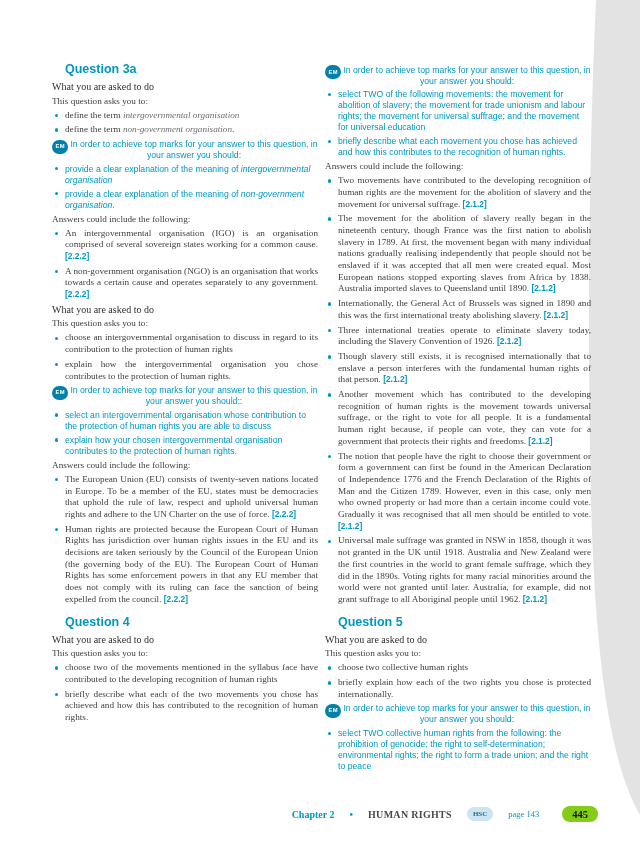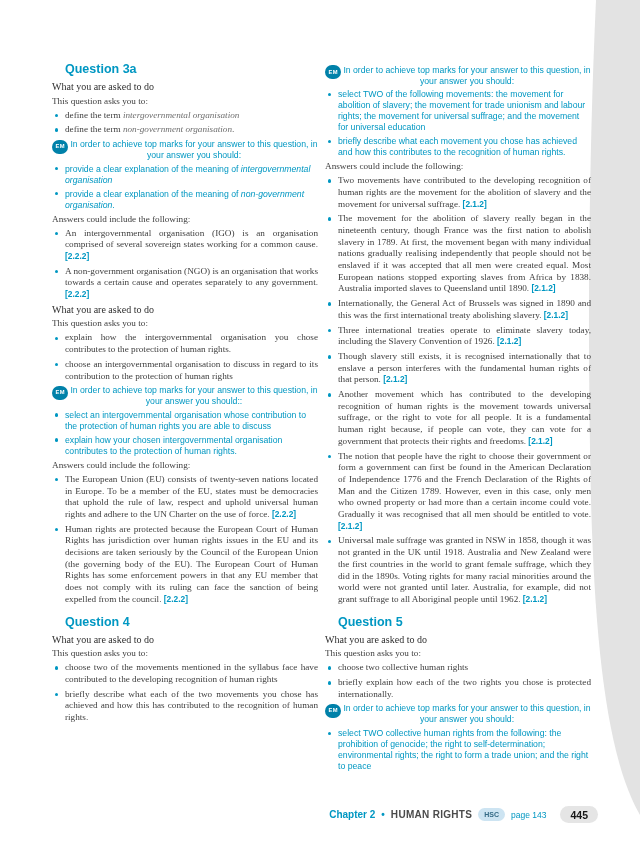--- a/index.html
+++ b/index.html
@@ -54,33 +54,33 @@
     font-family:"Liberation Sans", sans-serif;
     font-size:5.8px;font-weight:bold;letter-spacing:0.3px;
     padding:1.5px 3.5px;border-radius:7px;
   }
   .ref{
     font-family:"Liberation Sans", sans-serif;font-weight:bold;
     font-size:8.4px;color:var(--accent);font-style:normal;
   }
   .footer{
     position:absolute;top:806px;left:0;width:598px;z-index:2;
-    display:flex;justify-content:flex-end;align-items:center;gap:6px;
-    font-family:Liberation Sans, sans-serif;
+    display:flex;justify-content:flex-end;align-items:center;gap:15px;
+    font-family:Liberation Serif, serif;
   }
   .footer .chapter{color:var(--accent);font-weight:bold;font-size:10px;}
   .footer .sep{color:var(--accent);font-weight:bold;font-size:10px;}
   .footer .section{color:#4a4a4a;font-weight:bold;font-size:10px;letter-spacing:0.3px;}
   .hsc-pill{
     background:#cde4f2;color:#356a85;font-size:7px;font-weight:bold;
     padding:3px 6px;border-radius:9px;
   }
   .pageref{color:var(--accent);font-size:8.5px;}
   .num-pill{
-    background:#e5e5e5;color:#161616;font-weight:bold;font-size:10.5px;
+    background:#84cc16;color:#161616;font-weight:bold;font-size:10.5px;
     padding:2.5px 10px;border-radius:10px;margin-left:8px;
   }
 </style>
 </head>
 <body>
 
 <svg class="page-curl-svg" viewBox="0 0 640 855" xmlns="http://www.w3.org/2000/svg" aria-hidden="true">
   <path d="M596,0 C589,150 587,330 591,500 C595,650 608,760 640,815 L640,0 Z" fill="#e3e3e3"></path>
 </svg>
 
@@ -92,22 +92,22 @@
       <div class="bullet serif"><span class="dot"></span><span>define the term </span><i>intergovernmental organisation</i></div>
       <div class="bullet serif"><span class="dot"></span><span>define the term </span><i>non-government organisation</i><span>.</span></div>
       <div class="em-lead"><span class="em-badge">EM</span><span>In order to achieve top marks for your answer to this question, in your answer you should:</span></div>
       <div class="bullet em"><span class="dot"></span><span>provide a clear explanation of the meaning of </span><i>intergovernmental organisation</i></div>
       <div class="bullet em"><span class="dot"></span><span>provide a clear explanation of the meaning of </span><i>non-government organisation</i><span>.</span></div>
       <p class="para"><span>Answers could include the following:</span></p>
       <div class="bullet serif"><span class="dot"></span><span>An intergovernmental organisation (IGO) is an organisation comprised of several sovereign states working for a common cause. </span><span class="ref">[2.2.2]</span></div>
       <div class="bullet serif"><span class="dot"></span><span>A non-government organisation (NGO) is an organisation that works towards a certain cause and operates separately to any government. </span><span class="ref">[2.2.2]</span></div>
       <p class="subheading"><span>What you are asked to do</span></p>
       <p class="para"><span>This question asks you to:</span></p>
+      <div class="bullet serif"><span class="dot"></span><span>choose an intergovernmental organisation to discuss in regard to its contribution to the protection of human rights</span></div>
       <div class="bullet serif"><span class="dot"></span><span>explain how the intergovernmental organisation you chose contributes to the protection of human rights.</span></div>
-      <div class="bullet serif"><span class="dot"></span><span>choose an intergovernmental organisation to discuss in regard to its contribution to the protection of human rights</span></div>
       <div class="em-lead"><span class="em-badge">EM</span><span>In order to achieve top marks for your answer to this question, in your answer you should::</span></div>
       <div class="bullet em"><span class="dot"></span><span>select an intergovernmental organisation whose contribution to the protection of human rights you are able to discuss</span></div>
       <div class="bullet em"><span class="dot"></span><span>explain how your chosen intergovernmental organisation contributes to the protection of human rights.</span></div>
       <p class="para"><span>Answers could include the following:</span></p>
       <div class="bullet serif"><span class="dot"></span><span>The European Union (EU) consists of twenty-seven nations located in Europe. To be a member of the EU, states must be democracies that uphold the rule of law, respect and uphold universal human rights and adhere to the UN Charter on the use of force. </span><span class="ref">[2.2.2]</span></div>
       <div class="bullet serif"><span class="dot"></span><span>Human rights are protected because the European Court of Human Rights has jurisdiction over human rights issues in the EU and its decisions are taken seriously by the Council of the European Union (the governing body of the EU). The European Court of Human Rights has some enforcement powers in that any EU member that does not comply with its ruling can face the sanction of being expelled from the council. </span><span class="ref">[2.2.2]</span></div>
       <h3 class="q-heading"><span>Question 4</span></h3>
       <p class="subheading"><span>What you are asked to do</span></p>
       <p class="para"><span>This question asks you to:</span></p>
       <div class="bullet serif"><span class="dot"></span><span>choose two of the movements mentioned in the syllabus face have contributed to the developing recognition of human rights</span></div>

